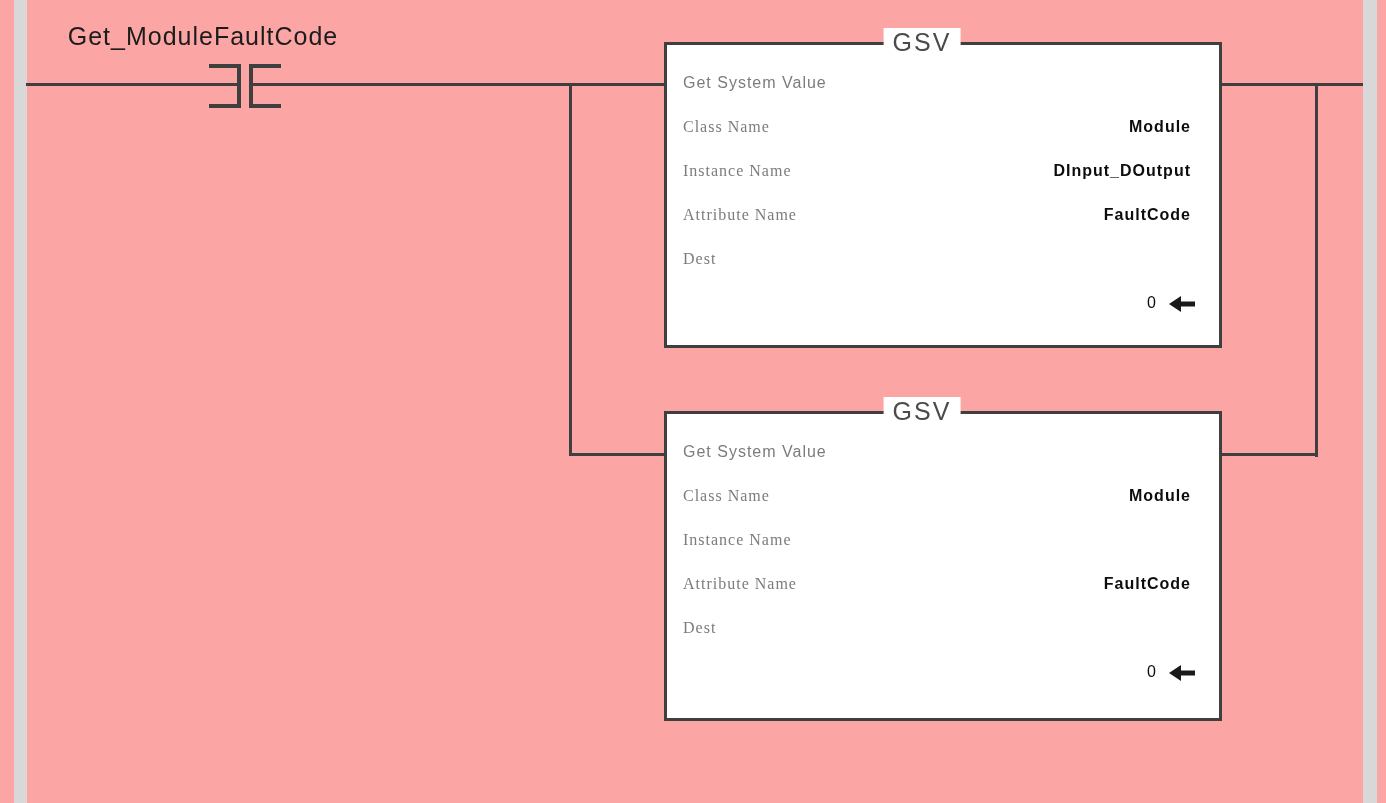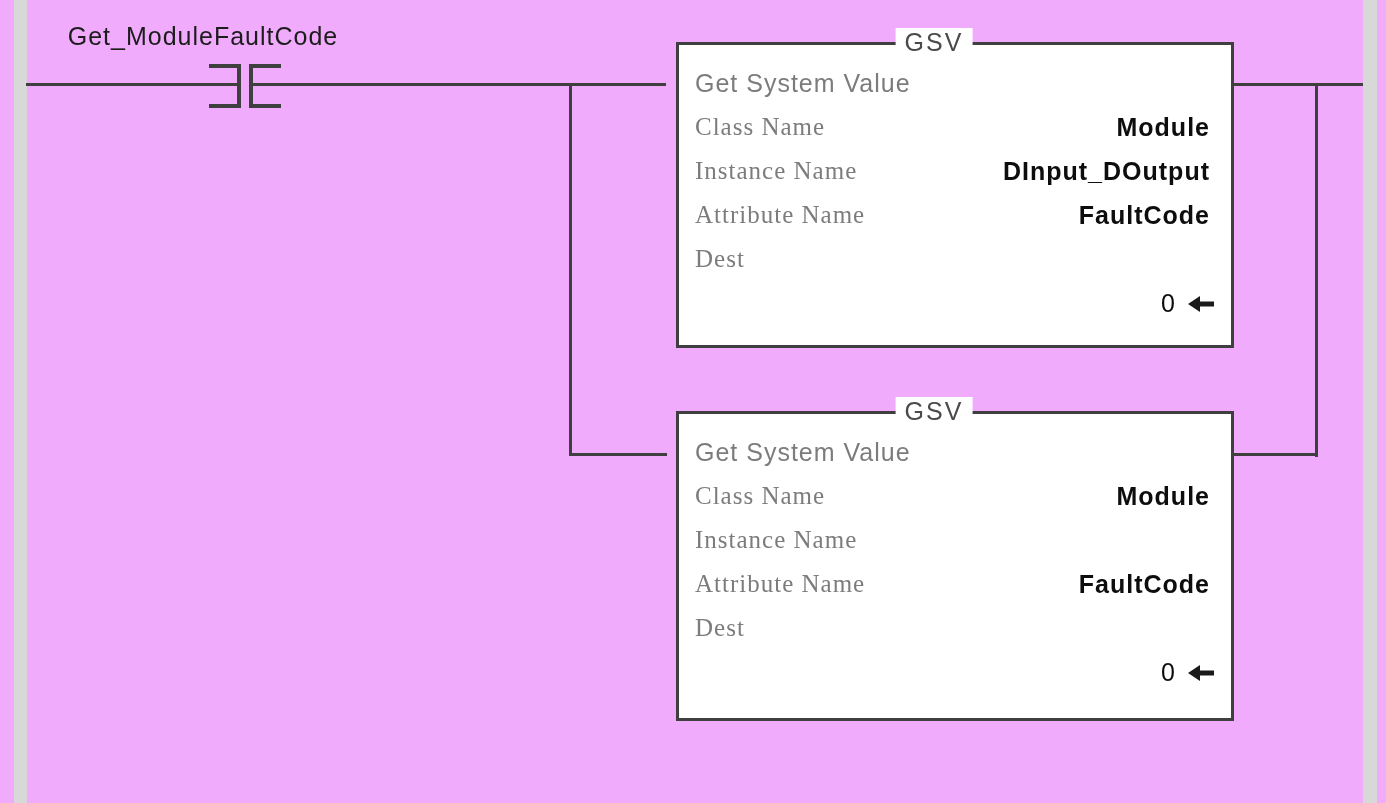--- a/index.html
+++ b/index.html
@@ -1,20 +1,20 @@
 <!DOCTYPE html>
 <html><head>
 <meta charset="utf-8">
 <style>
   html, body { margin: 0; padding: 0; background: #ffffff; }
   #canvas {
     position: relative;
     width: 1386px;
     height: 803px;
-    background: #f0abfc;
+    background: #fca5a5;
     font-family: "Liberation Sans", sans-serif;
     overflow: hidden;
   }
   .rail {
     position: absolute;
     top: 0;
     height: 803px;
     background: #d8d8d8;
   }
   .rail-left  { left: 14px;  width: 13px; }
@@ -38,43 +38,42 @@
     letter-spacing: 1px;
     color: #1c1c1c;
   }
   .gsv-block {
     position: absolute;
     left: 664px;
     width: 558px;
     border: 3px solid #3f3f3f;
     background: #ffffff;
     box-sizing: border-box;
-    margin-left: 12px;
   }
   .gsv-block.block-1 { top: 42px;  height: 306px; }
   .gsv-block.block-2 { top: 411px; height: 310px; }
   .mnemonic {
     position: absolute;
     top: -17px;
     left: calc(50% - 21px);
     transform: translateX(-50%);
     background: #ffffff;
     padding: 0 9px;
     font-size: 25px;
     letter-spacing: 2px;
     color: #4a4a4a;
     white-space: nowrap;
   }
   .block-row {
     position: absolute;
     left: 16px;
-    right: 21px;
+    right: 28px;
     height: 32px;
     line-height: 32px;
-    font-size: 25px;
+    font-size: 16px;
     letter-spacing: 1px;
     white-space: nowrap;
   }
   .row-title  { top: 22px;  color: #7c7c7c; }
   .row-0 { top: 66px; }
   .row-1 { top: 110px; }
   .row-2 { top: 154px; }
   .row-3 { top: 198px; text-align: center; }
   .row-result { top: 242px; }
   .param-label {

